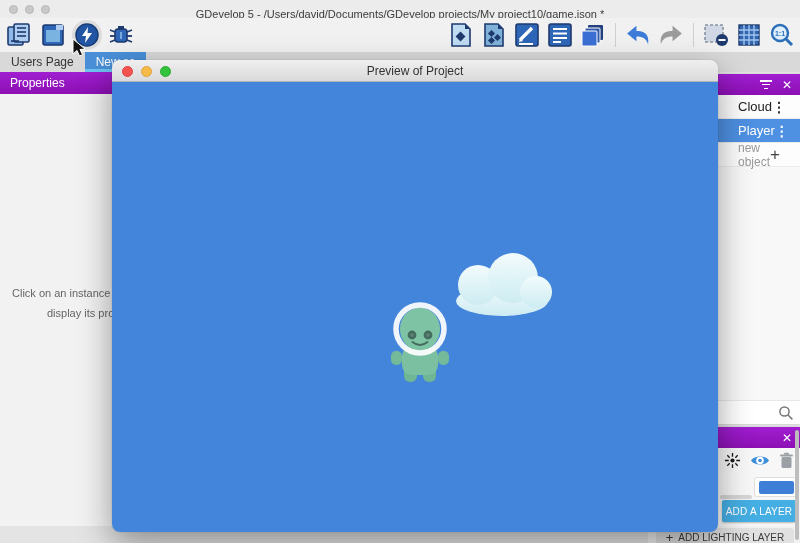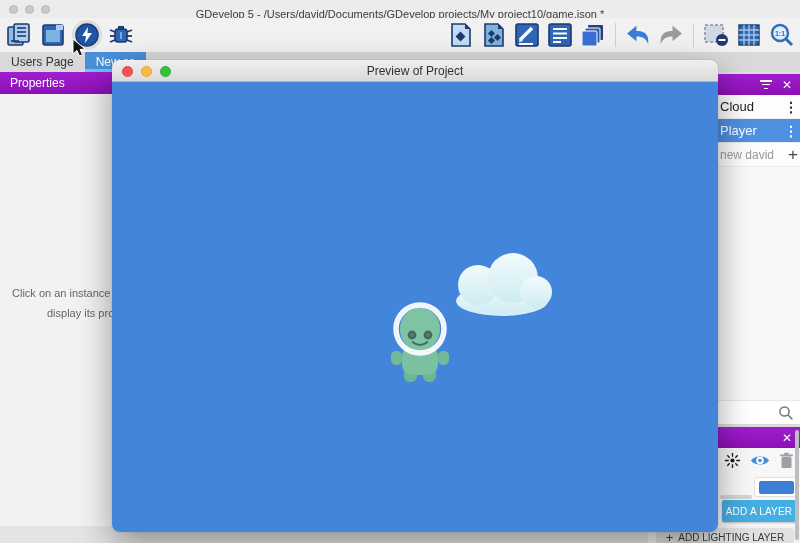--- a/index.html
+++ b/index.html
@@ -29,21 +29,21 @@
   .panel-header { height:22px; background:linear-gradient(#a01ed0,#8c10b4); color:#fff; font-size:12px; display:flex; align-items:center; padding:8px 10px; }
   .props-hint { position:absolute; font-size:11px; color:#666; white-space:nowrap; }
 
   
   .objects { position:absolute; left:718px; top:74px; width:82px; height:350px; background:#f8f8f8; overflow:hidden; box-shadow:-1px 0 2px rgba(0,0,0,.15); }
   .panel-header-r { height:21px; background:linear-gradient(#a01ed0,#8c10b4); display:flex; align-items:center; justify-content:flex-end; gap:10px; padding-right:8px; }
   .x-glyph { color:#fff; font-size:12px; line-height:1; }
   .filter-icon { width:12px; height:9px; display:flex; flex-direction:column; justify-content:space-between; align-items:center; }
   .filter-icon i { display:block; background:#fff; height:1.5px; }
   .filter-icon i:nth-child(1){width:12px;} .filter-icon i:nth-child(2){width:8px;} .filter-icon i:nth-child(3){width:4px;}
-  .obj-row { height:24px; display:flex; align-items:center; padding:0 2px; font-size:13px; color:#222; border-bottom:1px solid #ececec; background:#fdfdfd; }
+  .obj-row { height:24px; display:flex; align-items:center; padding:0 20px; font-size:13px; color:#222; border-bottom:1px solid #ececec; background:#fdfdfd; }
   .obj-row.selected { background:#4e90e2; color:#fff;text-align:right; }
   .obj-row .kebab { margin-left:auto; font-size:14px; font-weight:bold; color:#333; }
   .obj-row.selected .kebab { color:#fff; }
   .obj-row.addrow { color:#999; font-size:12px; }
   .obj-row .plus { margin-left:auto; font-size:17px; color:#444; font-weight:300; }
   .search-row { position:absolute; left:0; bottom:0; width:82px; height:24px; background:#fff; border-top:1px solid #e8e8e8; display:flex; align-items:center; justify-content:flex-end; padding-right:6px; }
 
   
   .layers { position:absolute; left:718px; top:427px; width:82px; height:99px; background:#f7f7f7; overflow:hidden; box-shadow:-1px 0 2px rgba(0,0,0,.15); }
   .layer-icons { height:25px; display:flex; align-items:center; justify-content:space-between; padding:0 6px; }
@@ -223,21 +223,21 @@
   </div>
   <div class="obj-row">
     <span>Cloud</span>
     <span class="kebab">⋮</span>
   </div>
   <div class="obj-row selected">
     <span>Player</span>
     <span class="kebab">⋮</span>
   </div>
   <div class="obj-row addrow">
-    <span>new david</span>
+    <span>new object</span>
     <span class="plus">+</span>
   </div>
   <div class="search-row">
     <svg width="16" height="16" viewBox="0 0 16 16">
       <circle cx="6.5" cy="6.5" r="4.6" fill="none" stroke="#777" stroke-width="1.5"></circle>
       <line x1="10" y1="10" x2="14.4" y2="14.4" stroke="#777" stroke-width="1.5"></line>
     </svg>
   </div>
 </div>
 

